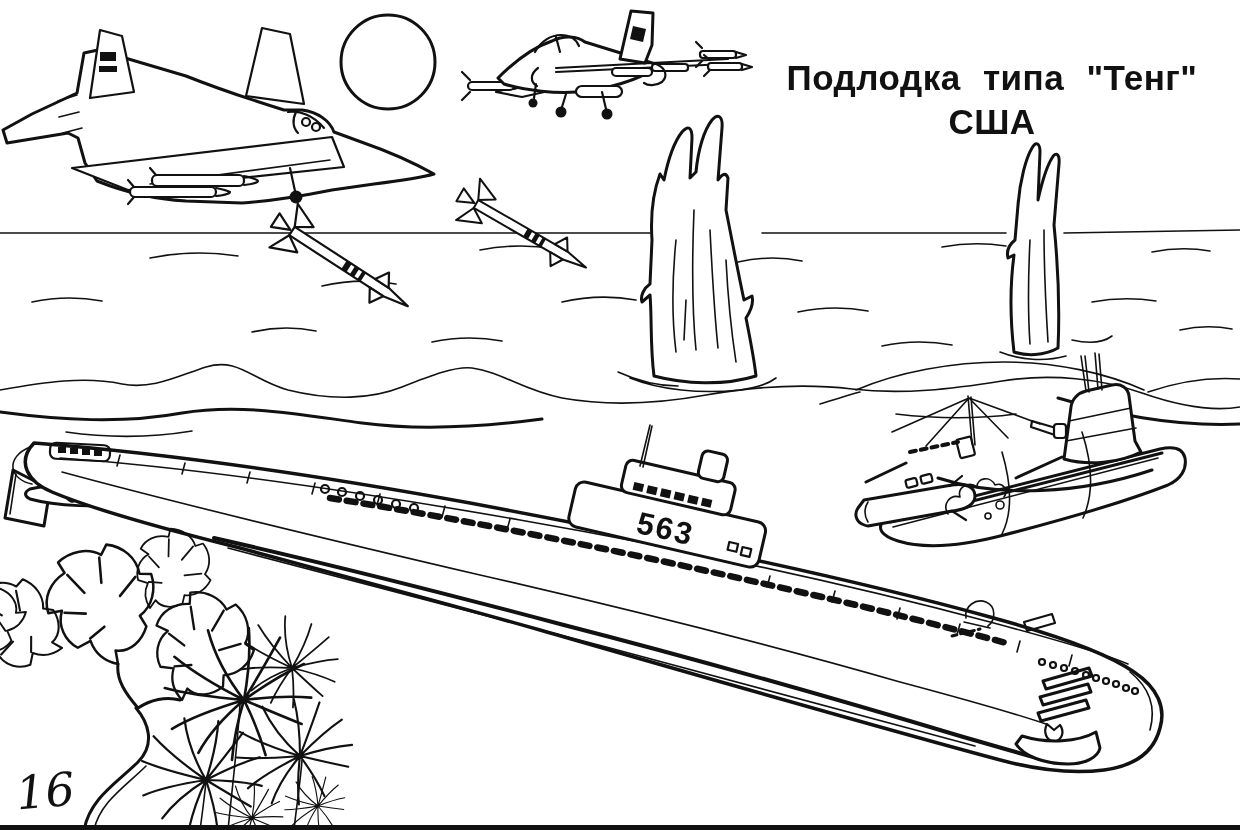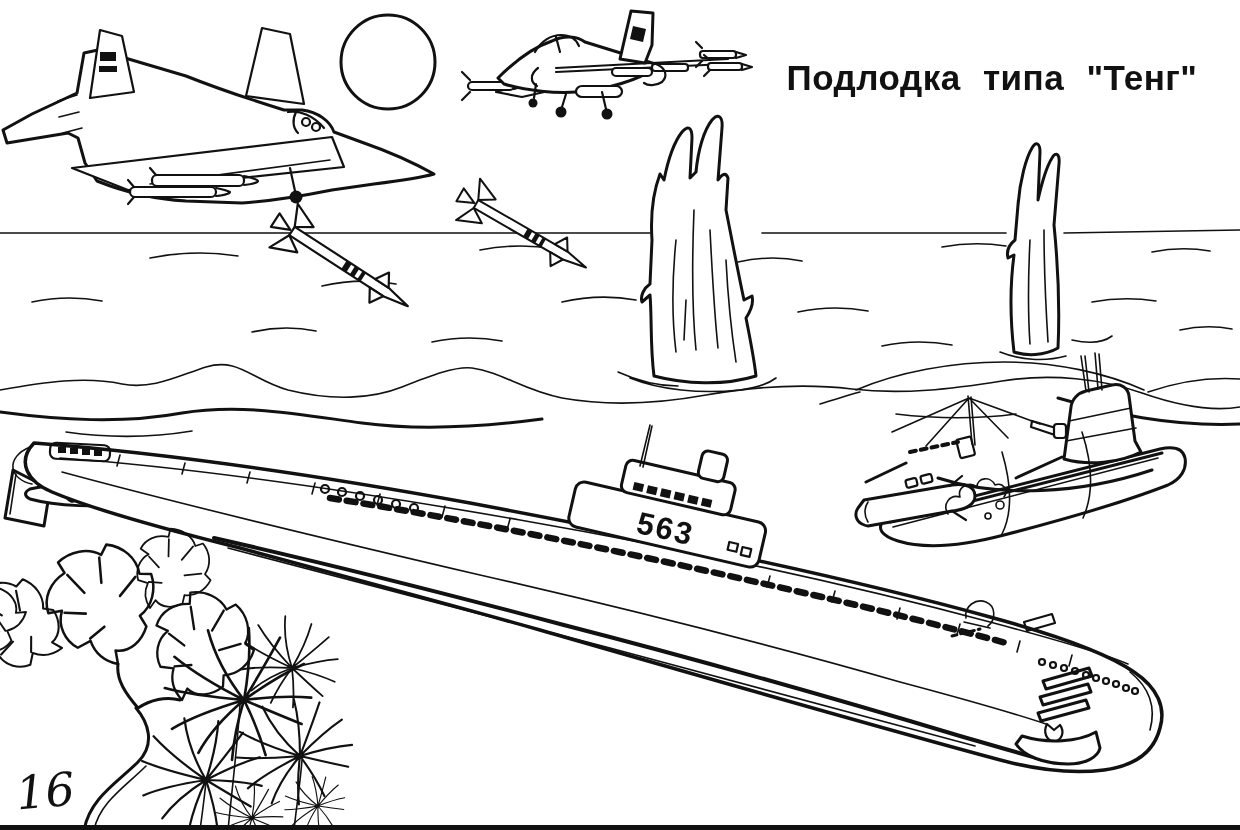--- a/index.html
+++ b/index.html
@@ -218,17 +218,18 @@
     <use href="#frond" transform="translate(292,668) rotate(20) scale(0.8)"></use>
     <use href="#frond" transform="translate(252,818) scale(0.55)"></use>
     <use href="#frond" transform="translate(318,806) rotate(-15) scale(0.5)"></use>
   </g>
 
   <rect class="k" x="0" y="825" width="1240" height="5"></rect>
 </svg>
 
   <div class="caption">
     <div>Подлодка типа "Тенг"</div>
+    <div class="l2">США</div>
   </div>
 
   <div class="pageno">16</div>
 
 </div>
 
 </body></html>

